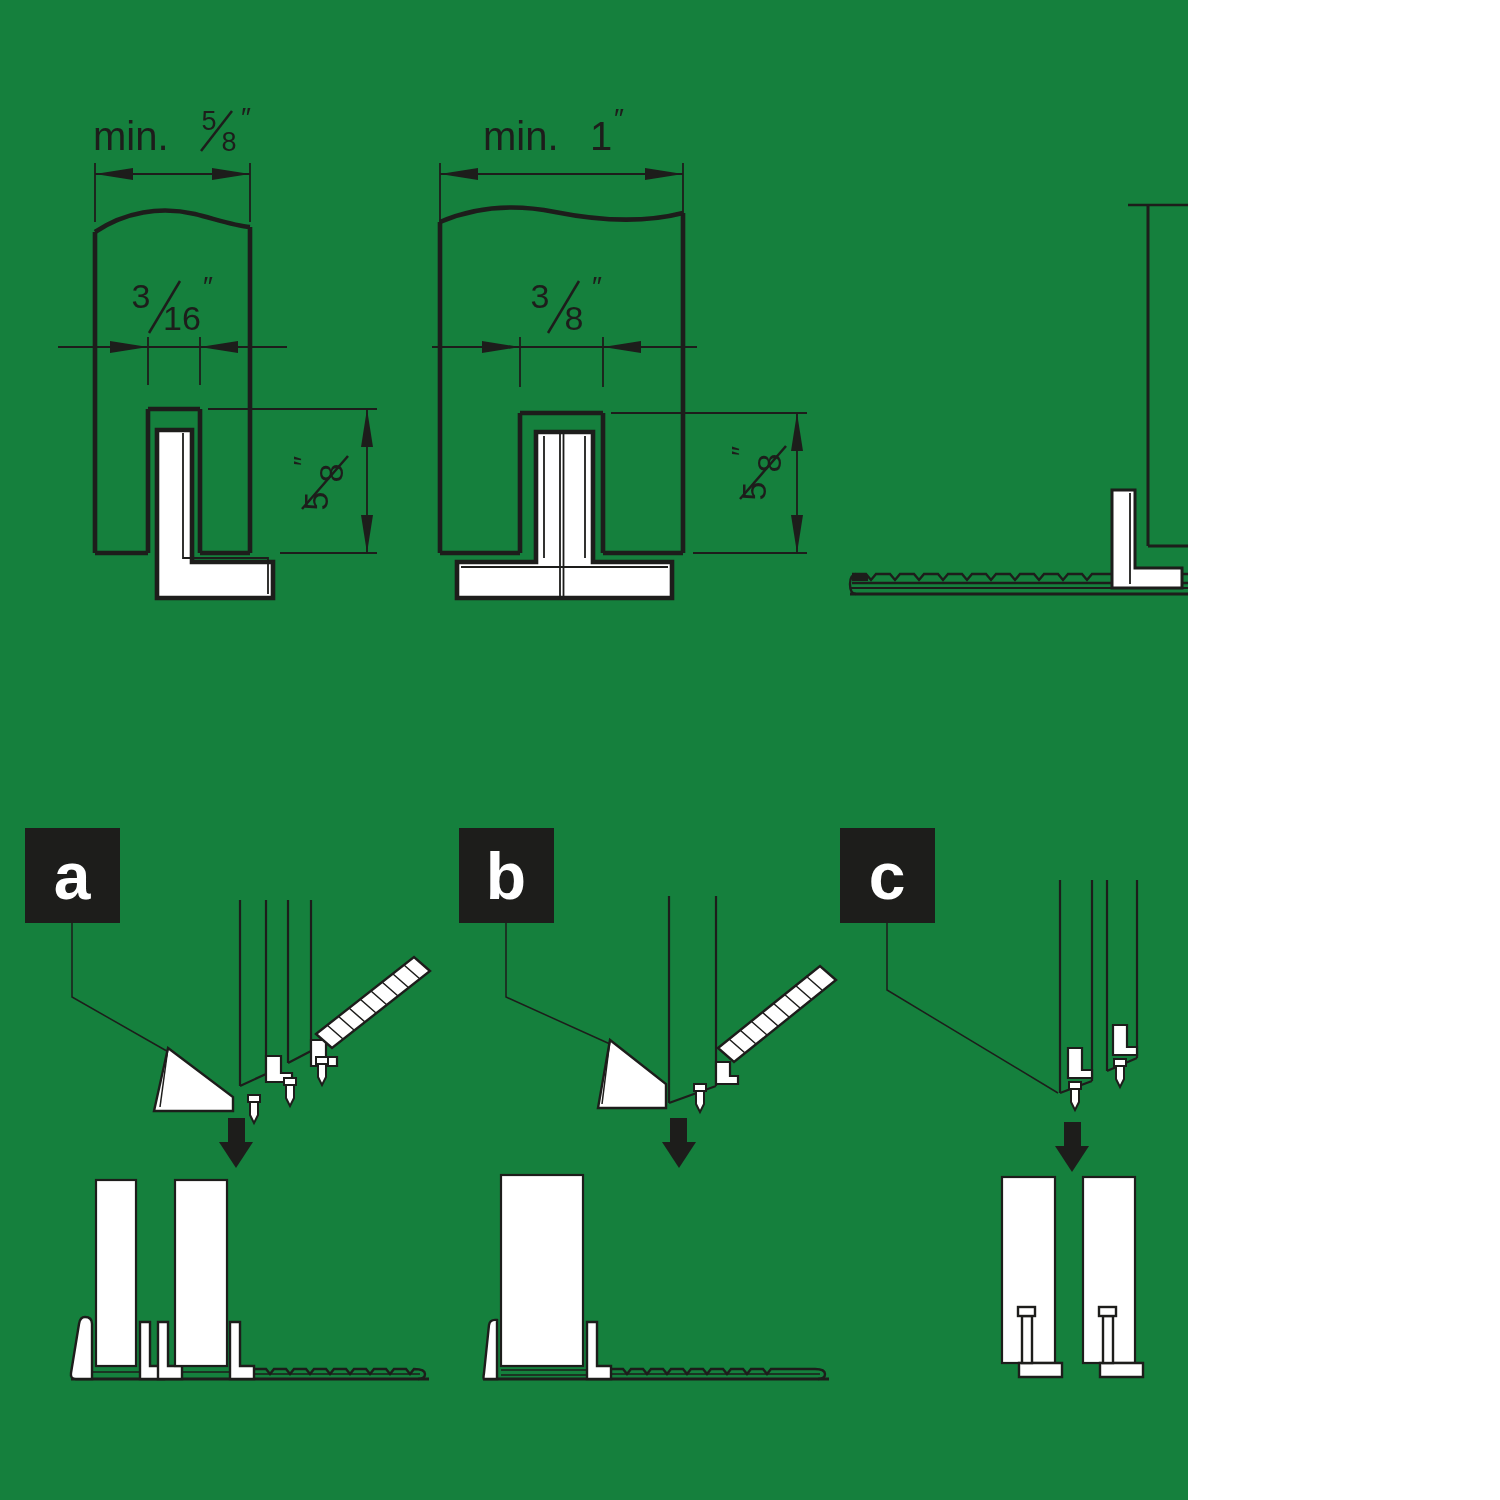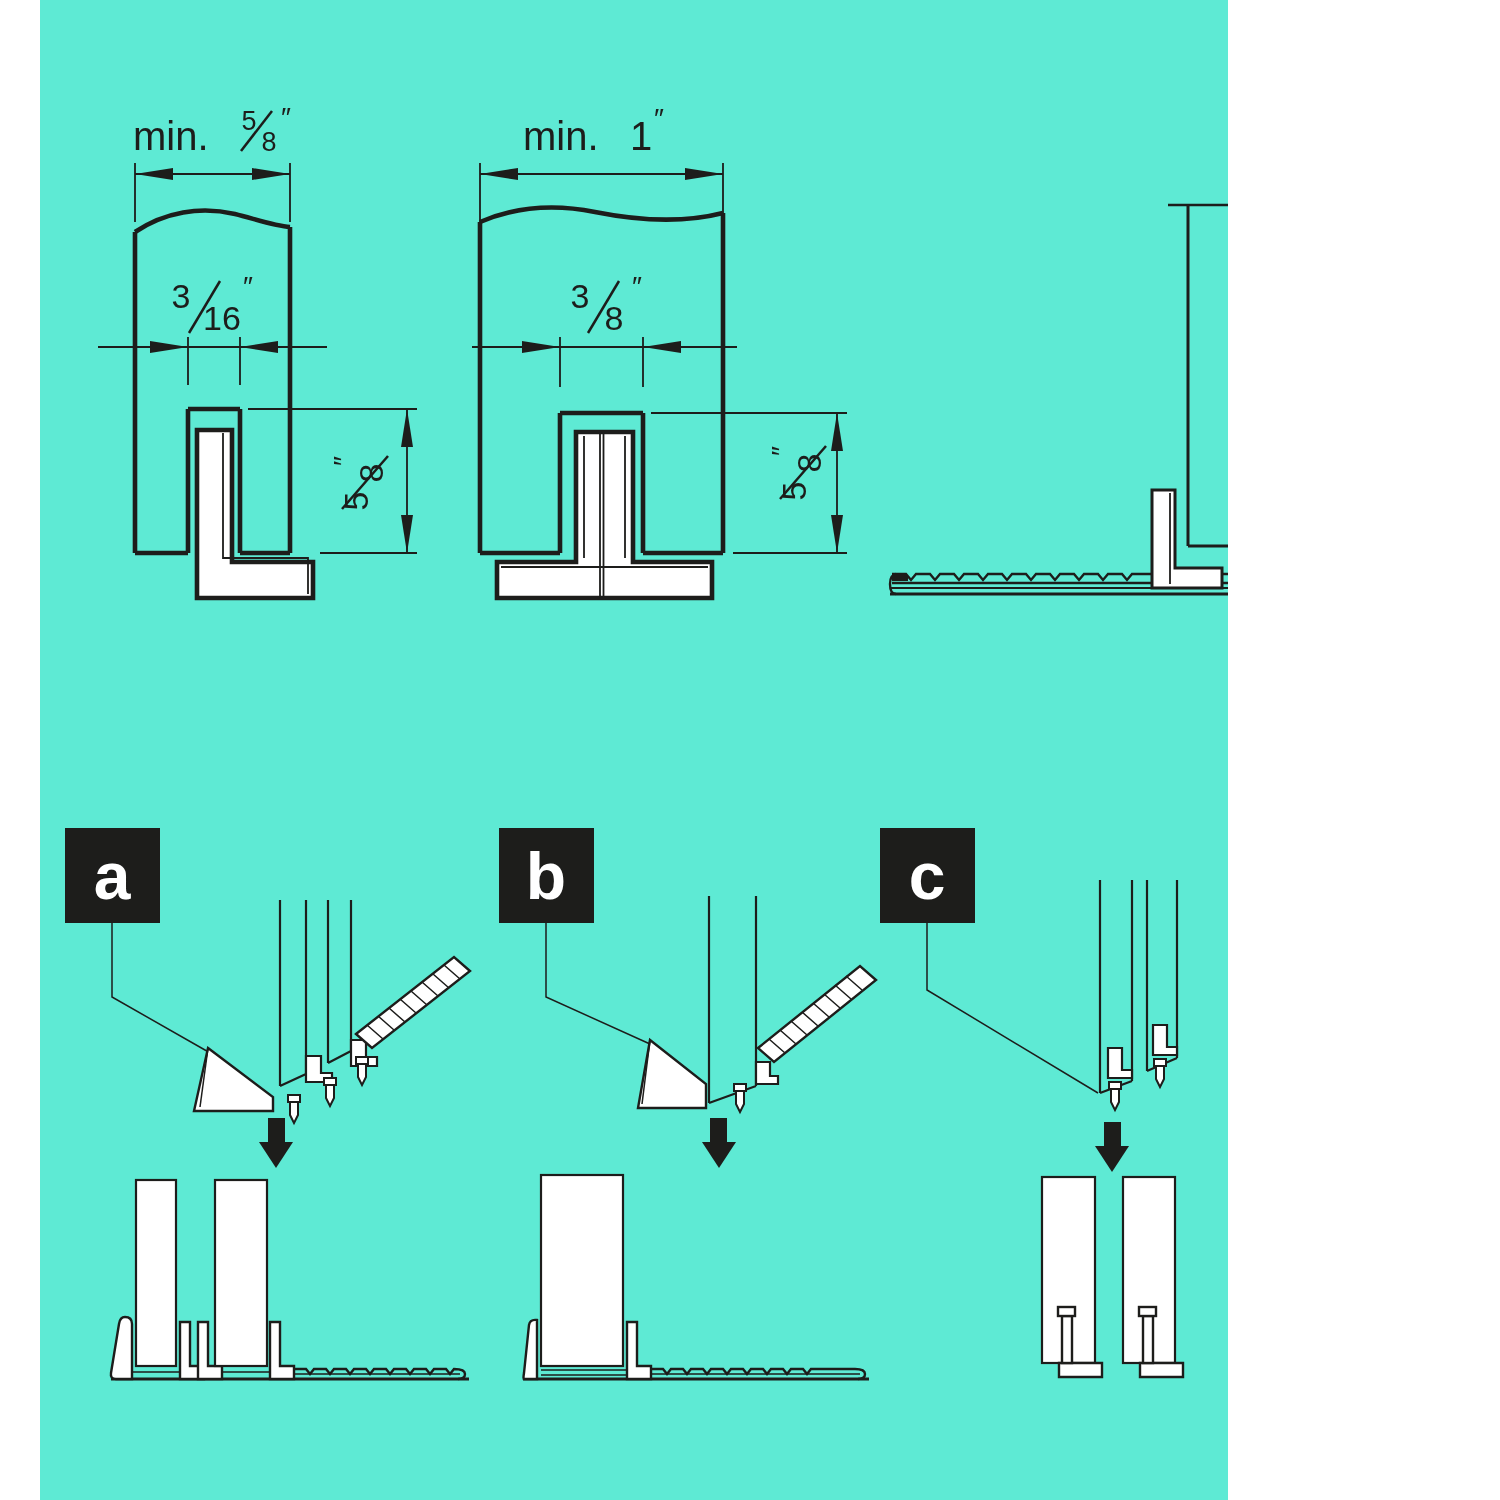--- a/index.html
+++ b/index.html
@@ -1,16 +1,16 @@
 <!DOCTYPE html>
 <html><head>
 <meta charset="utf-8">
 <style>
   html,body{margin:0;padding:0;background:#fff;}
-  .sheet{width:1188px;height:1500px;background:#5eead4;position:relative;overflow:hidden;margin-left:40px;}
+  .sheet{width:1188px;height:1500px;background:#15803d;position:relative;overflow:hidden;}
   svg{display:block;}
   svg text{font-family:"Liberation Sans","DejaVu Sans",sans-serif;fill:#1d1d1b;}
   .ln{stroke:#1d1d1b;fill:none;stroke-linejoin:miter;stroke-linecap:butt;}
   .xthick{stroke-width:4.6;}
   .thick{stroke-width:3;}
   .med{stroke-width:2.4;}
   .thin{stroke-width:1.8;}
   .hair{stroke-width:1.5;}
   .wfill{fill:#ffffff;}
   .ink{fill:#1d1d1b;stroke:none;}

